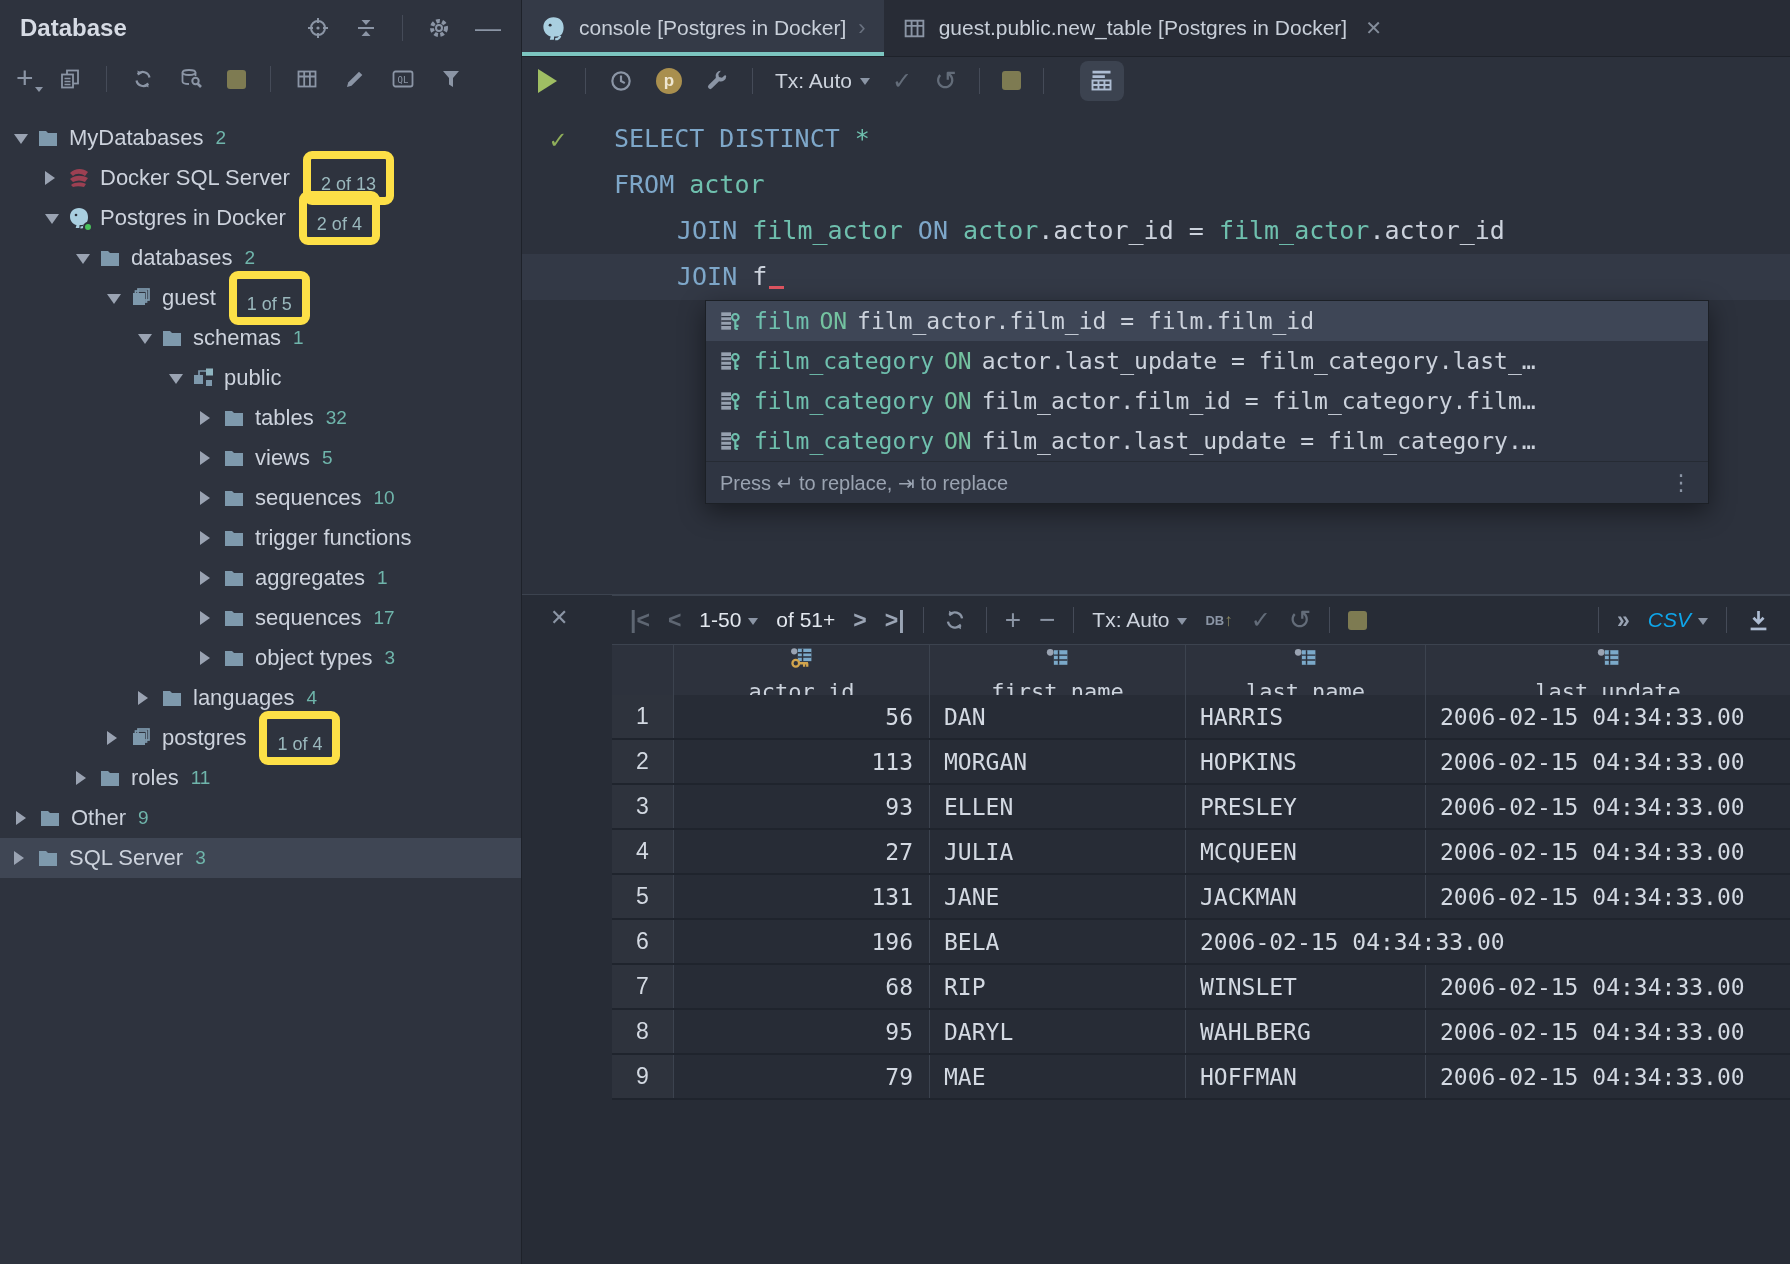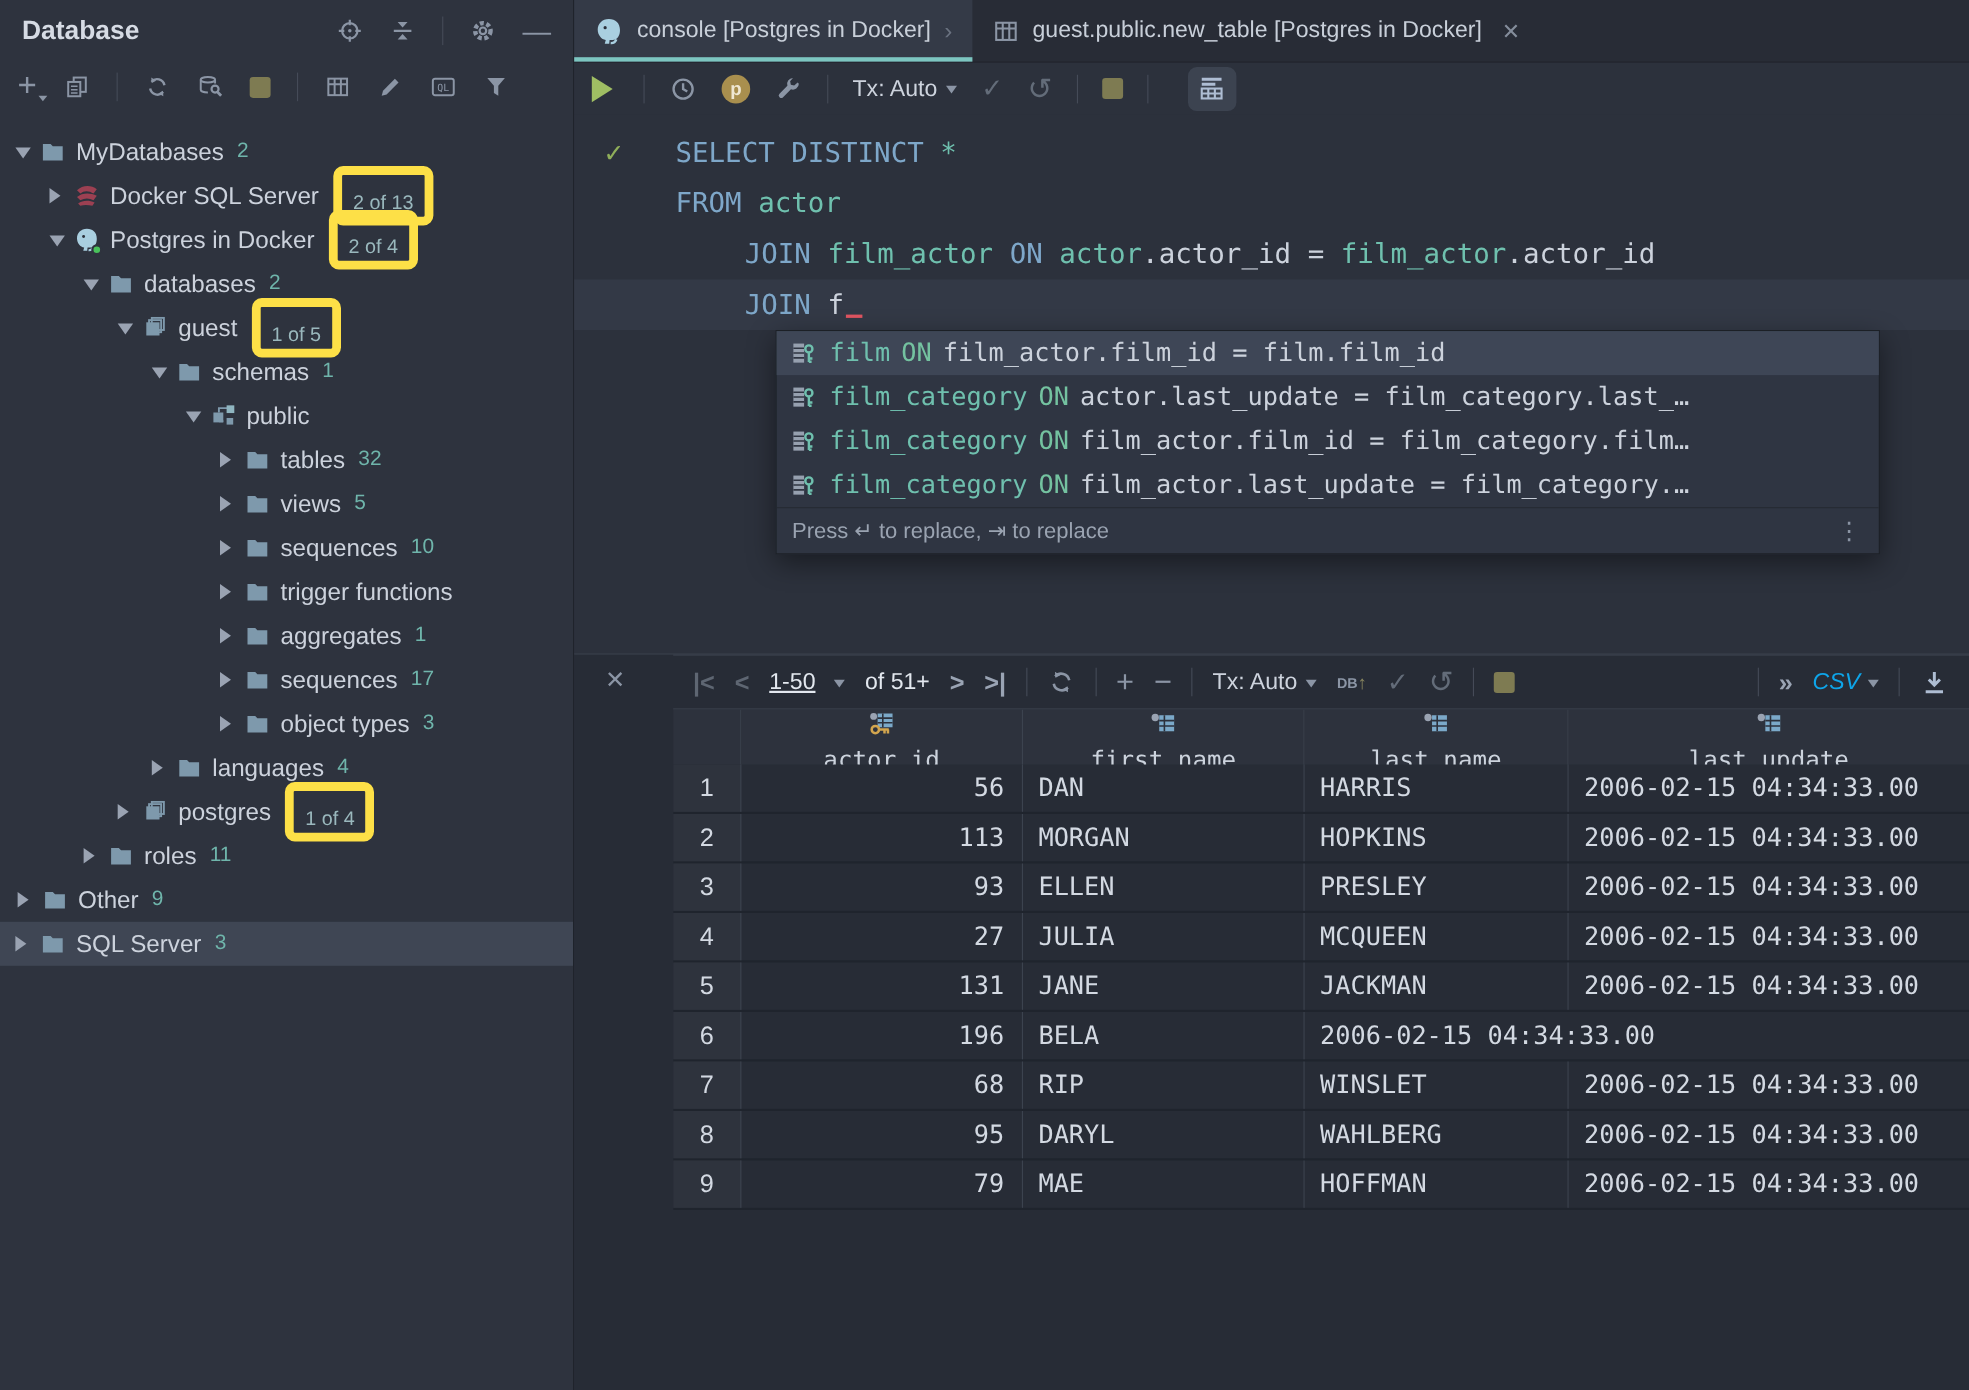--- a/index.html
+++ b/index.html
@@ -87,21 +87,21 @@
 
   
   .results{flex:1;background:var(--bg-results);border-top:1px solid var(--gridline);
            display:flex;flex-direction:column;min-height:0;position:relative;}
   .closex{position:absolute;left:28px;top:10px;font-size:22px;color:var(--dim);}
   .res-toolbar{height:50px;margin-left:90px;border-bottom:1px solid var(--gridline);
                display:flex;align-items:center;gap:18px;padding:0 18px;flex:none;
                border-top:1px solid var(--gridline);}
   .nav{font-size:23px;color:#9aa4b4;font-weight:600;}
   .nav.off{color:#5e6672;}
-  .rangelbl{font-size:21px;color:#e3e8ef;display:flex;align-items:center;gap:17px;text-decoration:underline;}
+  .rangelbl{font-size:21px;color:#e3e8ef;display:flex;align-items:center;gap:7px;}
   .oflbl{font-size:21px;color:#e3e8ef;}
   .pm{font-size:28px;color:var(--dim);}
   .dbup{display:flex;flex-direction:row;align-items:center;line-height:1;color:#8a8760;}
   .dbup b{font-size:13px;color:#8b95a5;font-weight:700;}
   .dbup span{font-size:17px;}
   .rright{margin-left:auto;display:flex;align-items:center;gap:18px;}
   .csv{font-size:21px;color:#0ea5e9;display:flex;align-items:center;gap:7px;font-style:italic;}
 
   .grid{margin-left:90px;overflow:hidden;flex:none;}
   .grow{display:flex;}

